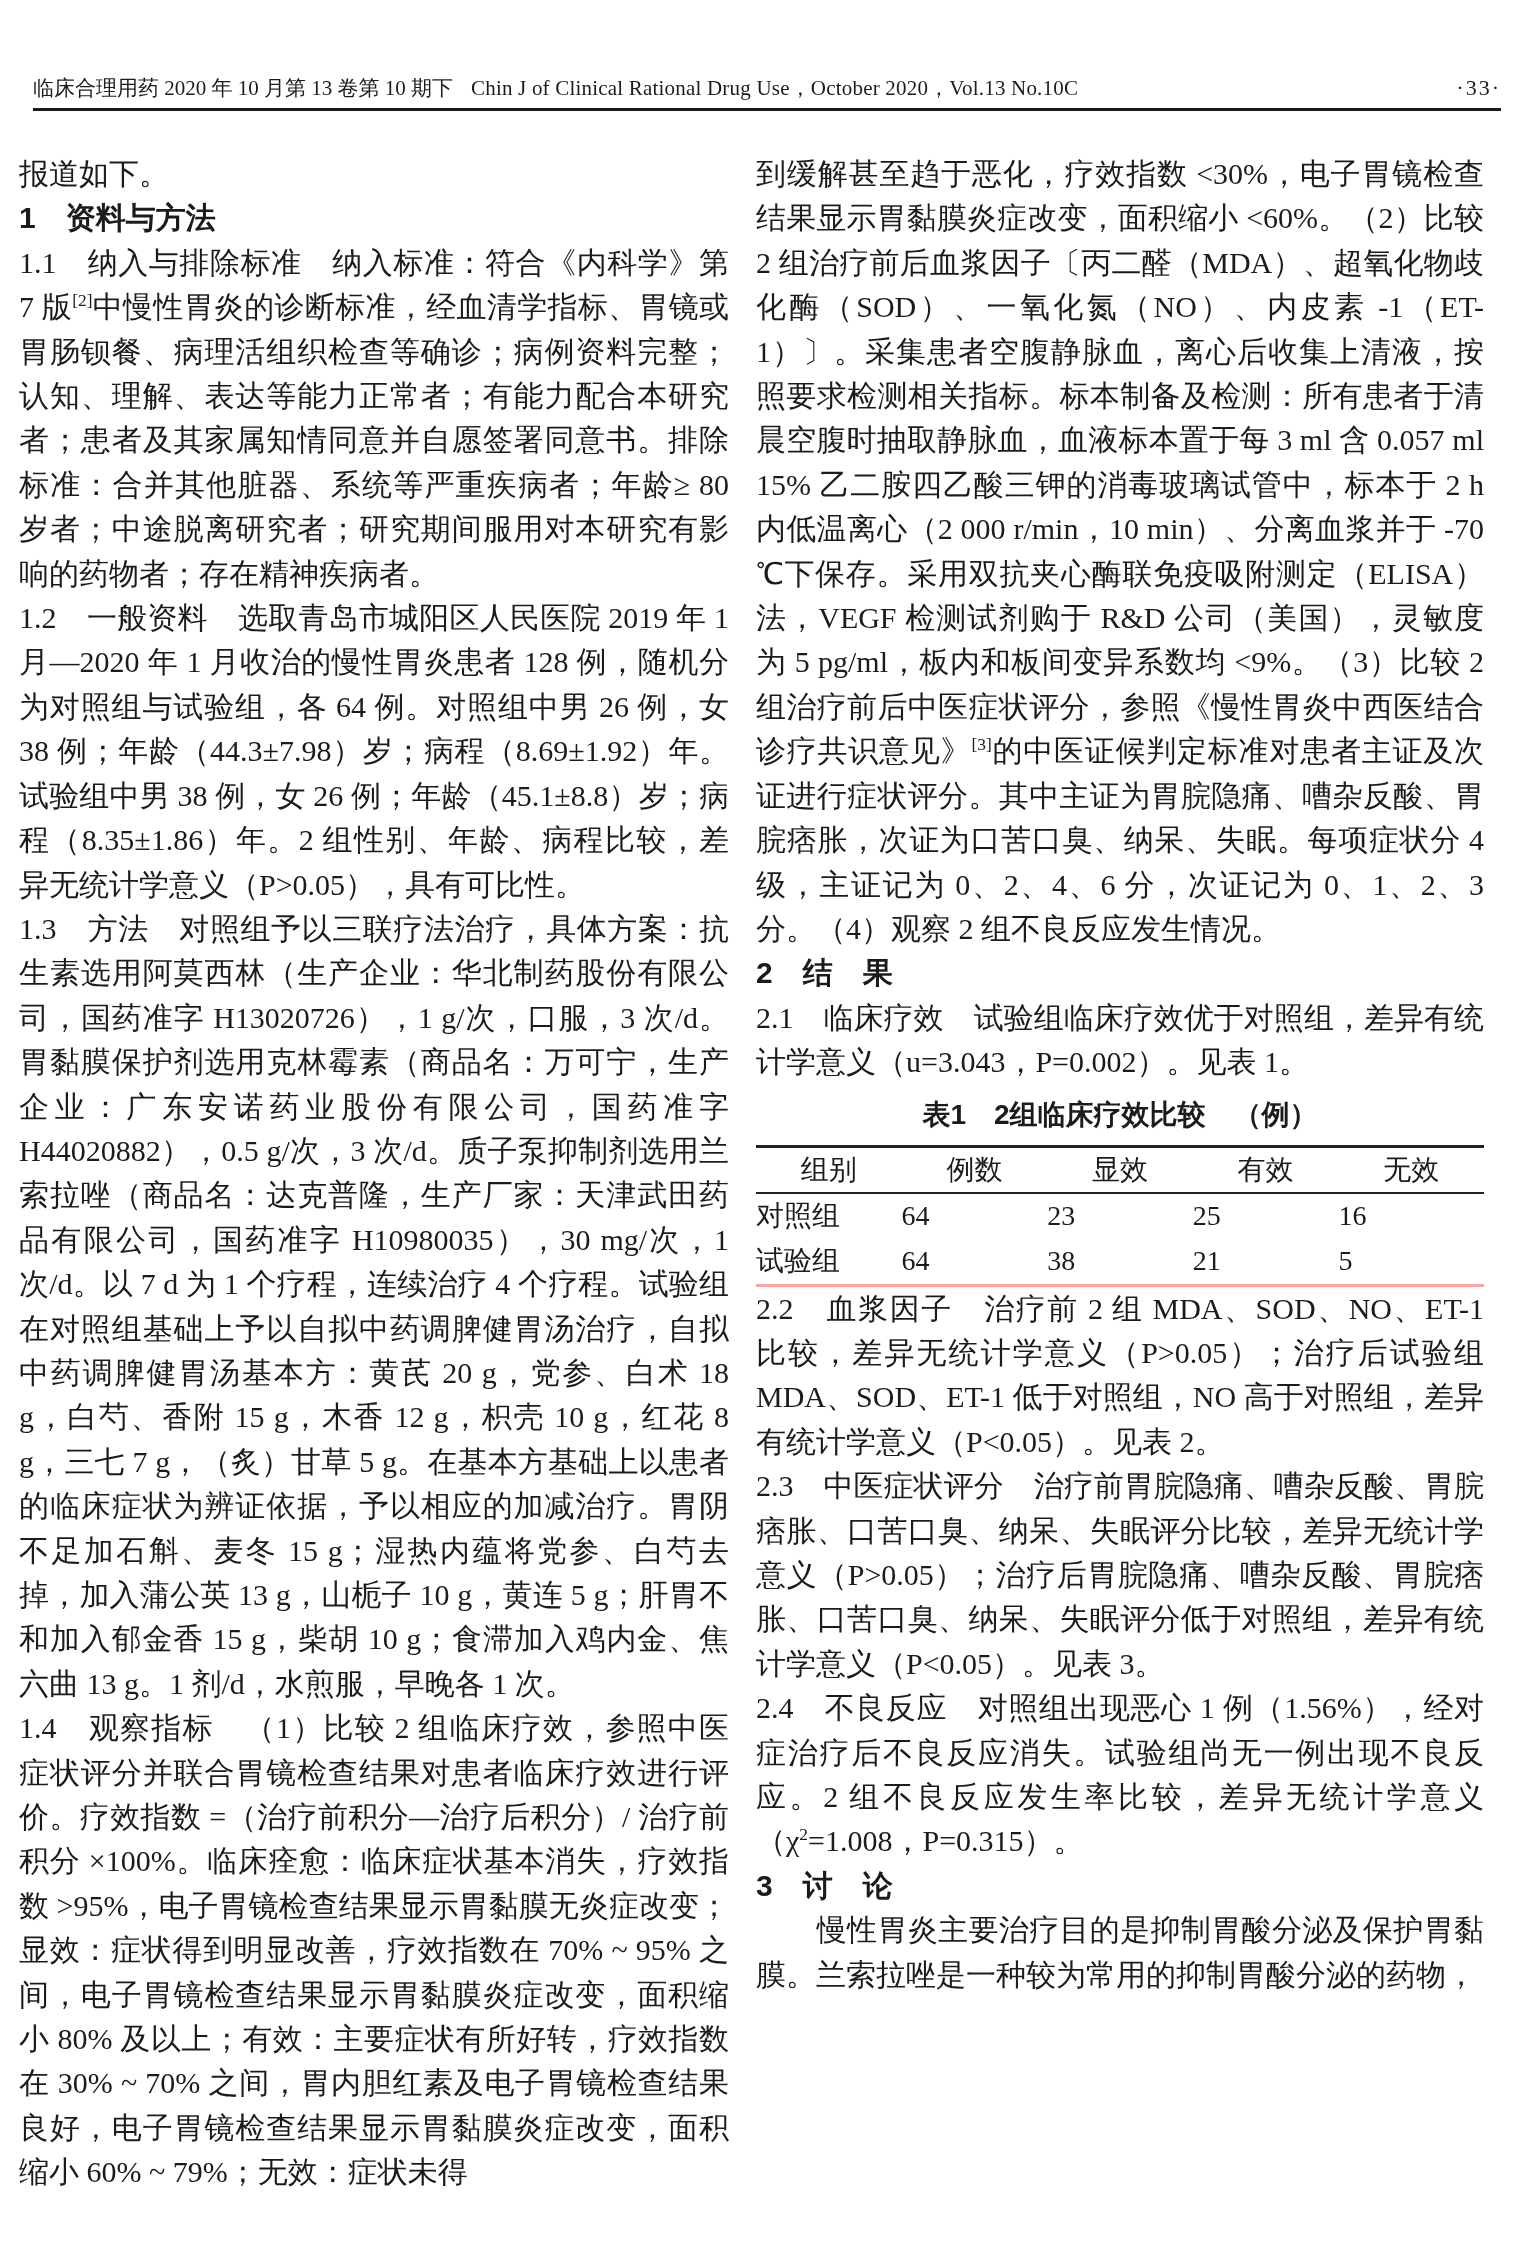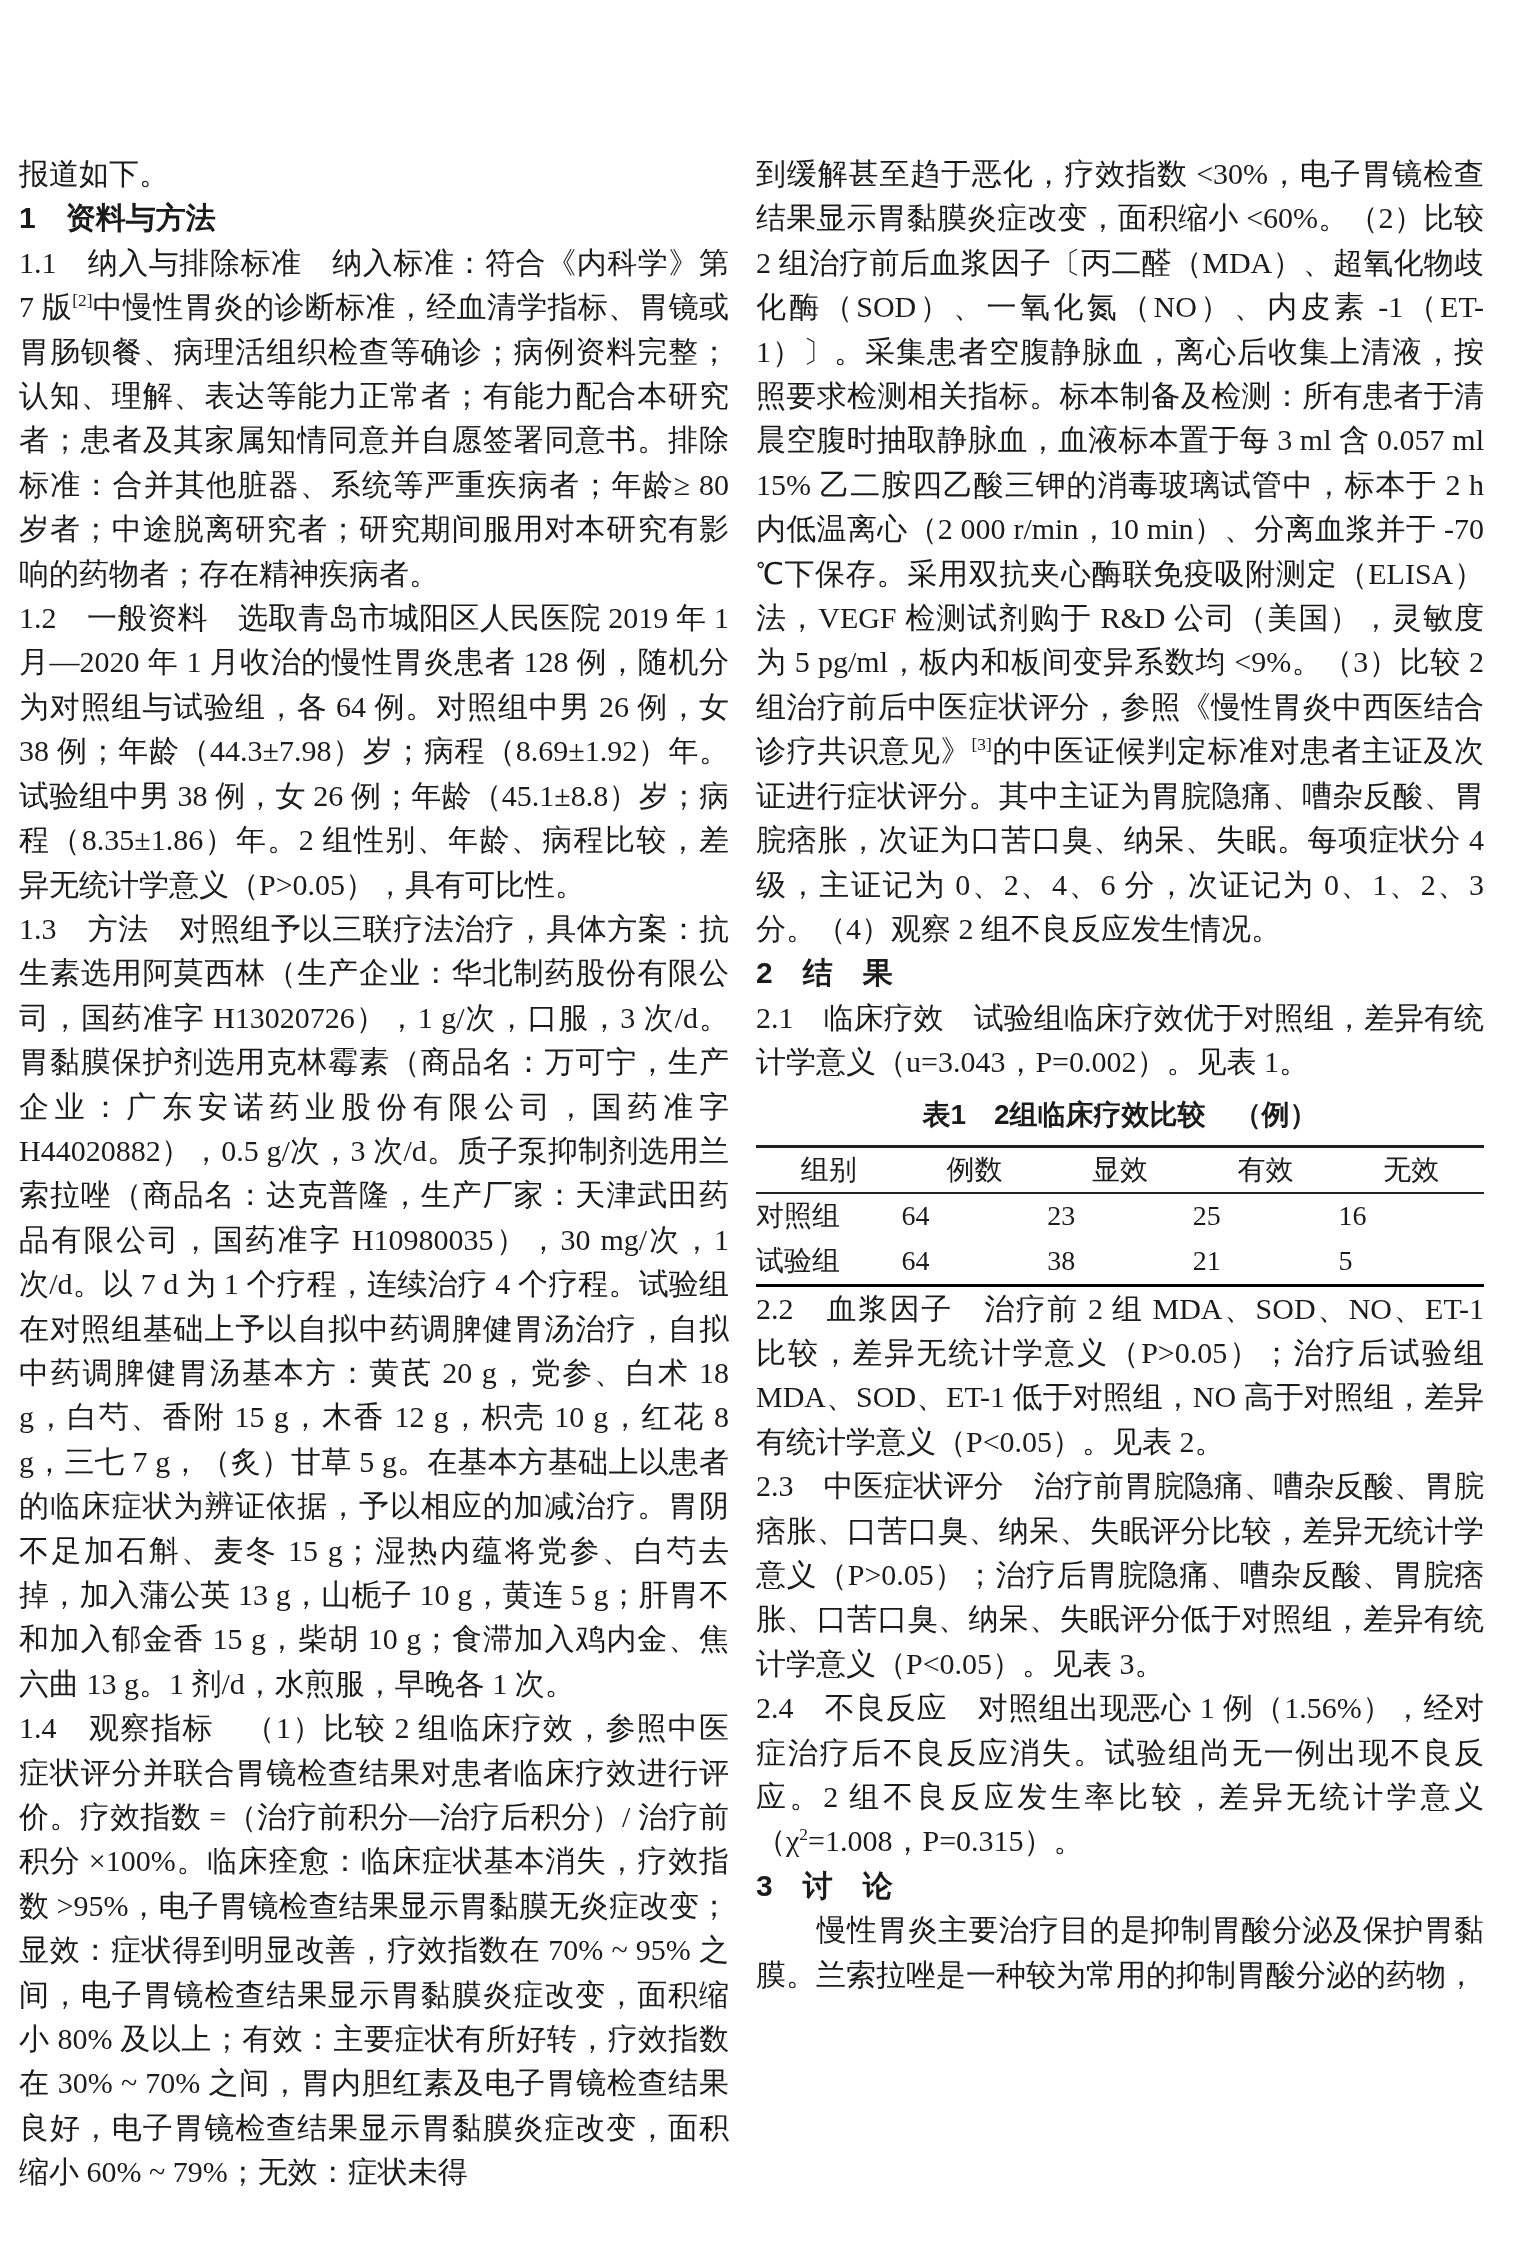--- a/index.html
+++ b/index.html
@@ -59,21 +59,21 @@
     text-align: center;
     font-family: "Liberation Sans", sans-serif;
     font-weight: bold;
     font-size: 28px;
     line-height: 44px;
   }
   table.tbl {
     width: 100%;
     border-collapse: collapse;
     border-top: 3px solid #222222;
-    border-bottom: 3px solid #000000;
+    border-bottom: 3px solid #fca5a5;
     font-size: 28px;
   }
   table.tbl th {
     font-weight: normal;
     border-bottom: 2px solid #222222;
     height: 44px;
     text-align: center;
     padding: 0;
   }
   table.tbl td {
@@ -81,20 +81,27 @@
     text-align: left;
     padding: 0;
   }
   table.tbl col { width: 20%; }
 </style>
 </head>
 <body>
 
 <div class="page">
 
+  <div class="page-header">
+    <div class="header-left">
+      <span class="journal-cn">临床合理用药 2020 年 10 月第 13 卷第 10 期下</span>
+      <span class="journal-en">Chin J of Clinical Rational Drug Use，October 2020，Vol.13 No.10C</span>
+    </div>
+    <span class="page-number">·33·</span>
+  </div>
 
   <div class="columns">
 
     <div class="col col-left">
       <p class="body-p">报道如下。</p>
       <p class="sec-heading">1　资料与方法</p>
       <p class="body-p"><span>1.1　纳入与排除标准　纳入标准：符合《内科学》第 7 版</span><sup class="ref-sup">[2]</sup><span>中慢性胃炎的诊断标准，经血清学指标、胃镜或胃肠钡餐、病理活组织检查等确诊；病例资料完整；认知、理解、表达等能力正常者；有能力配合本研究者；患者及其家属知情同意并自愿签署同意书。排除标准：合并其他脏器、系统等严重疾病者；年龄≥ 80 岁者；中途脱离研究者；研究期间服用对本研究有影响的药物者；存在精神疾病者。</span></p>
       <p class="body-p">1.2　一般资料　选取青岛市城阳区人民医院 2019 年 1 月—2020 年 1 月收治的慢性胃炎患者 128 例，随机分为对照组与试验组，各 64 例。对照组中男 26 例，女 38 例；年龄（44.3±7.98）岁；病程（8.69±1.92）年。试验组中男 38 例，女 26 例；年龄（45.1±8.8）岁；病程（8.35±1.86）年。2 组性别、年龄、病程比较，差异无统计学意义（P&gt;0.05），具有可比性。</p>
       <p class="body-p">1.3　方法　对照组予以三联疗法治疗，具体方案：抗生素选用阿莫西林（生产企业：华北制药股份有限公司，国药准字 H13020726），1 g/次，口服，3 次/d。胃黏膜保护剂选用克林霉素（商品名：万可宁，生产企业：广东安诺药业股份有限公司，国药准字 H44020882），0.5 g/次，3 次/d。质子泵抑制剂选用兰索拉唑（商品名：达克普隆，生产厂家：天津武田药品有限公司，国药准字 H10980035），30 mg/次，1 次/d。以 7 d 为 1 个疗程，连续治疗 4 个疗程。试验组在对照组基础上予以自拟中药调脾健胃汤治疗，自拟中药调脾健胃汤基本方：黄芪 20 g，党参、白术 18 g，白芍、香附 15 g，木香 12 g，枳壳 10 g，红花 8 g，三七 7 g，（炙）甘草 5 g。在基本方基础上以患者的临床症状为辨证依据，予以相应的加减治疗。胃阴不足加石斛、麦冬 15 g；湿热内蕴将党参、白芍去掉，加入蒲公英 13 g，山栀子 10 g，黄连 5 g；肝胃不和加入郁金香 15 g，柴胡 10 g；食滞加入鸡内金、焦六曲 13 g。1 剂/d，水煎服，早晚各 1 次。</p>
       <p class="body-p">1.4　观察指标　（1）比较 2 组临床疗效，参照中医症状评分并联合胃镜检查结果对患者临床疗效进行评价。疗效指数 =（治疗前积分—治疗后积分）/ 治疗前积分 ×100%。临床痊愈：临床症状基本消失，疗效指数 &gt;95%，电子胃镜检查结果显示胃黏膜无炎症改变；显效：症状得到明显改善，疗效指数在 70% ~ 95% 之间，电子胃镜检查结果显示胃黏膜炎症改变，面积缩小 80% 及以上；有效：主要症状有所好转，疗效指数在 30% ~ 70% 之间，胃内胆红素及电子胃镜检查结果良好，电子胃镜检查结果显示胃黏膜炎症改变，面积缩小 60% ~ 79%；无效：症状未得</p>

